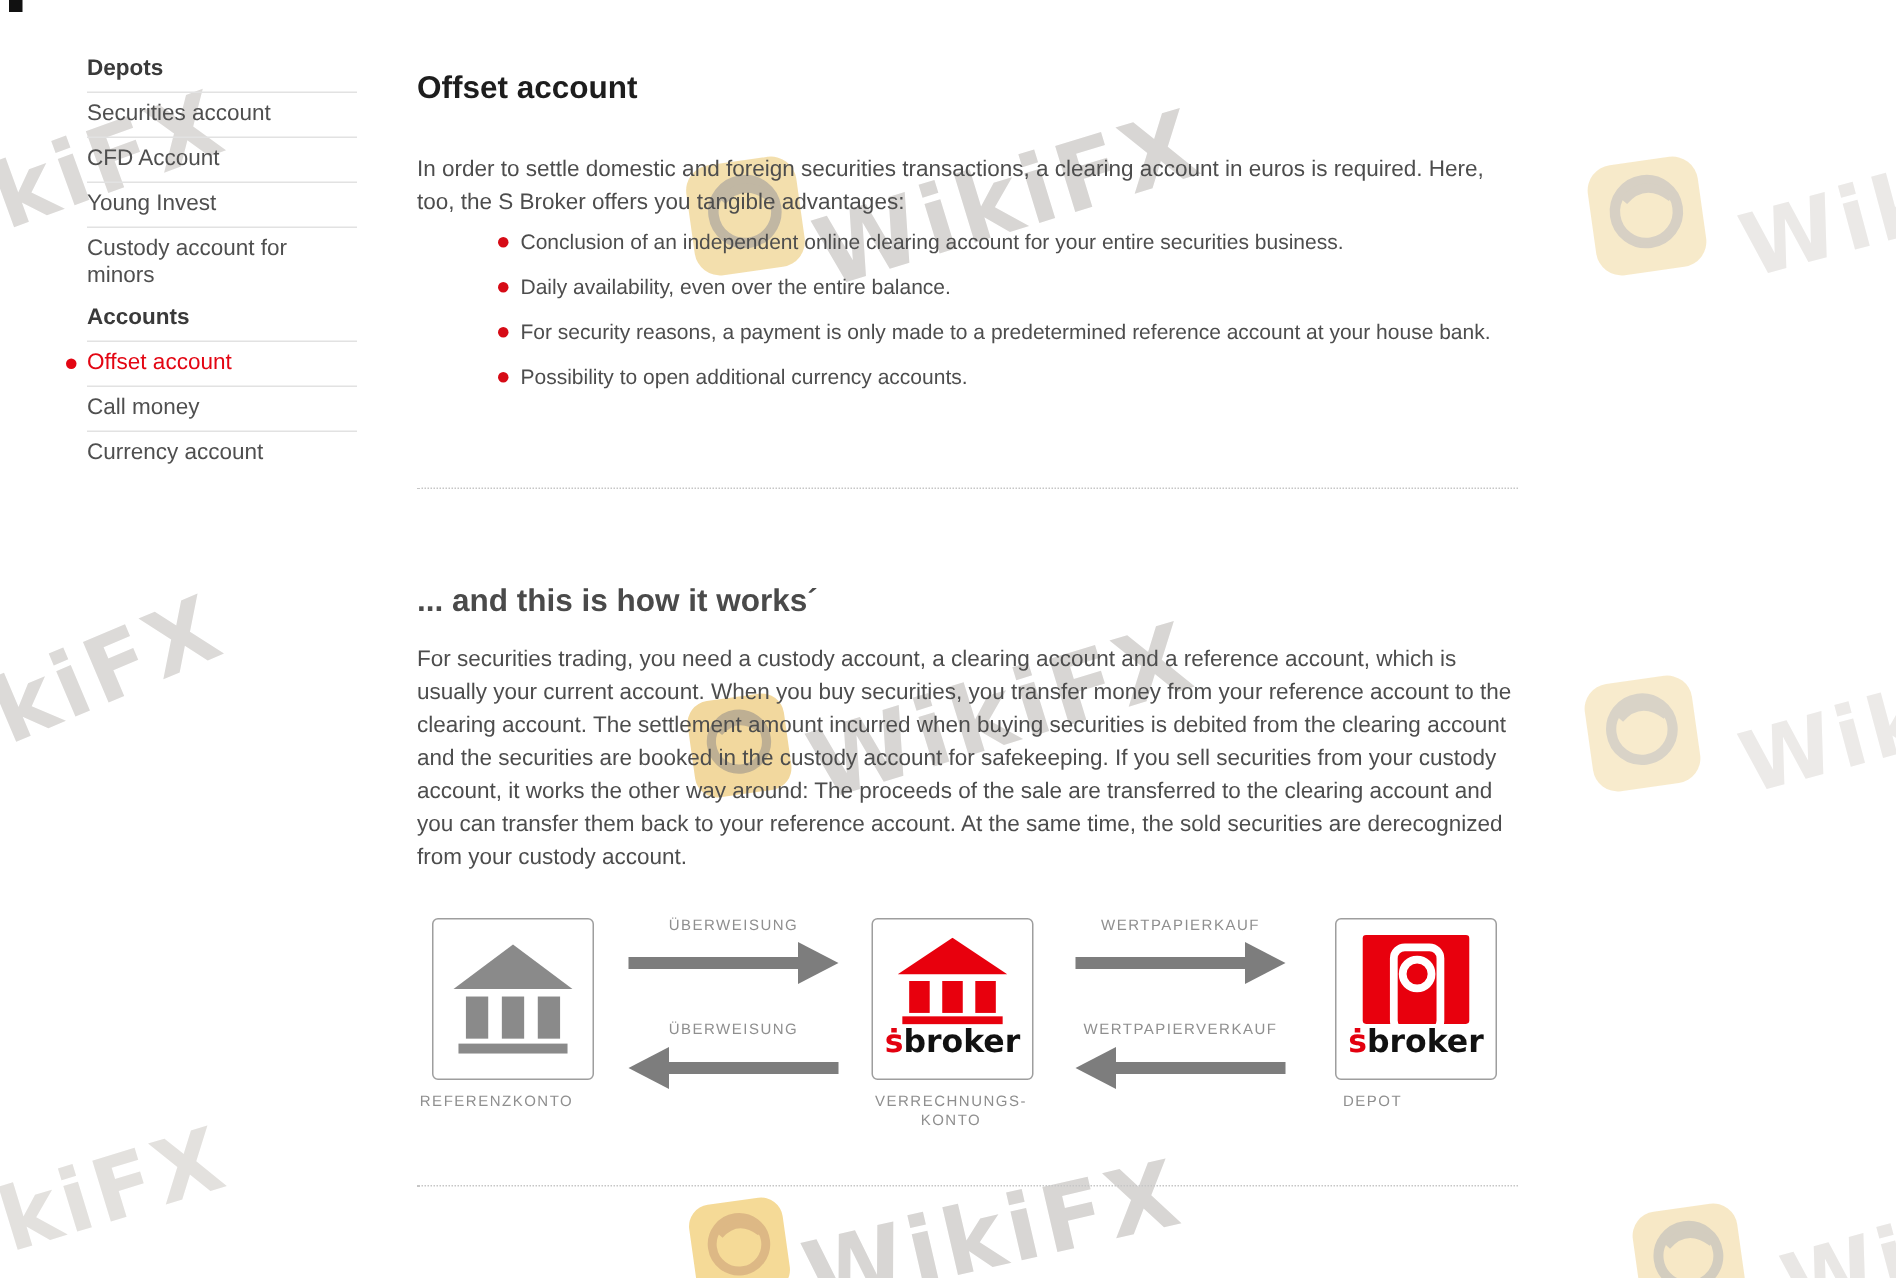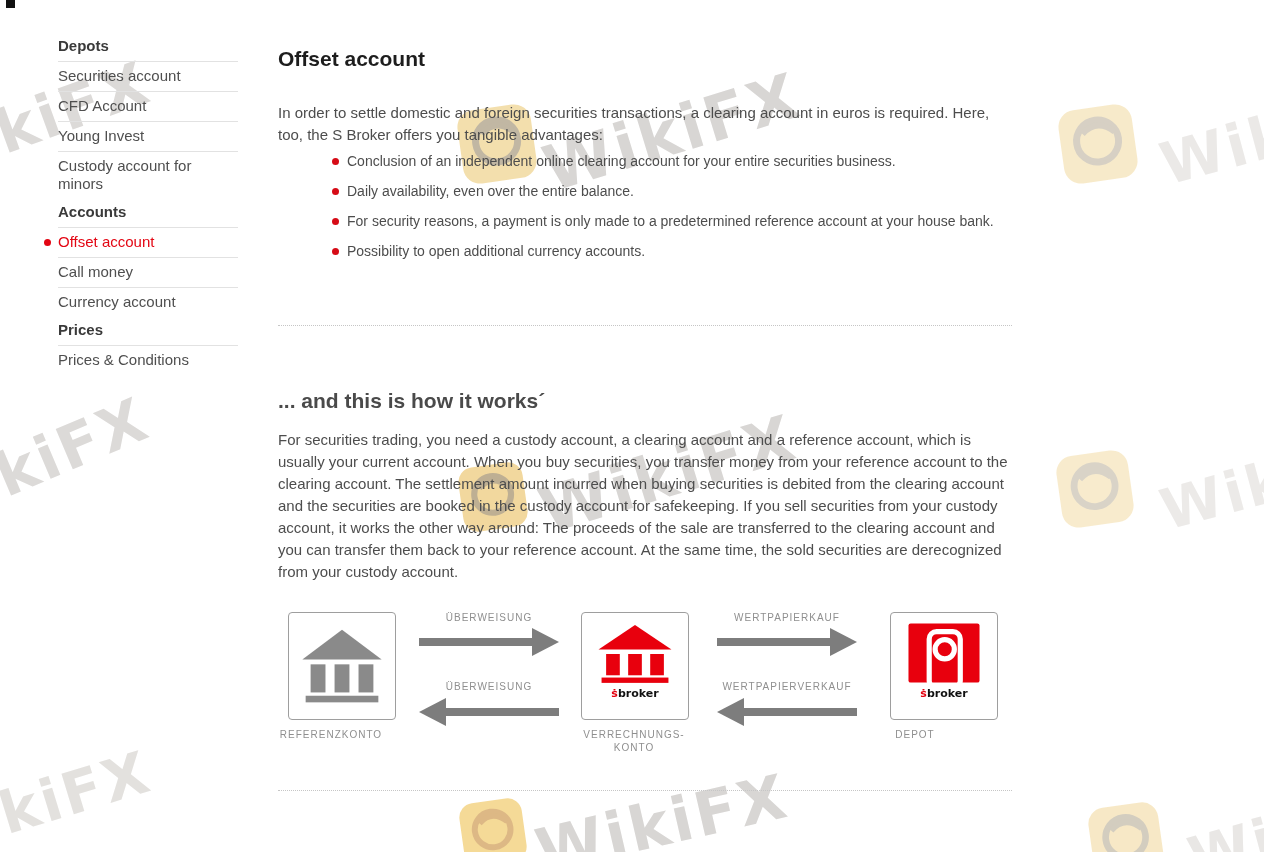--- a/index.html
+++ b/index.html
@@ -42,21 +42,21 @@
   .diagram{position:absolute;top:610px;left:0;width:734px;height:160px;}
   .dg-box{position:absolute;top:2px;width:106px;height:106px;background:#fff;border:1px solid #9e9e9e;
           border-radius:4px;display:flex;flex-direction:column;align-items:center;}
   .dg-box1{left:10px;}
   .dg-box2{left:303px;}
   .dg-box3{left:612px;}
   .dg-label{position:absolute;top:118px;font-size:10px;color:#8f8f8f;letter-spacing:1px;text-align:center;line-height:13px;}
   .lbl1{left:-20px;width:146px;}
   .lbl2{left:273px;width:166px;}
   .lbl3{left:554px;width:166px;}
-  .brand{font-size:11px;font-weight:800;color:#111;letter-spacing:0;line-height:18px;margin-top:2px;
+  .brand{font-size:21px;font-weight:800;color:#111;letter-spacing:0;line-height:18px;margin-top:2px;
          font-family:"DejaVu Sans",sans-serif;}
   .brand .s-mark{color:#e3000f;}
   .arrow-group{position:absolute;width:142px;}
   .ag1{left:140px;}
   .ag2{left:438px;}
   .arrow-label{position:absolute;width:142px;text-align:center;font-size:10px;color:#8f8f8f;letter-spacing:1px;}
   .al-top{top:2px;}
   .al-bottom{top:71px;}
   .arrow-svg{position:absolute;}
   .ar-top{top:17px;}
@@ -148,24 +148,20 @@
   </div>
   <div class="side-section">
     <div class="side-header">Accounts</div>
     <div class="side-item active">
       <span class="active-dot"></span>
       <span>Offset account</span>
     </div>
     <div class="side-item">Call money</div>
     <div class="side-item no-sep">Currency account</div>
   </div>
-  <div class="side-section">
-    <div class="side-header">Prices</div>
-    <div class="side-item no-sep">Prices &amp; Conditions</div>
-  </div>
 </nav>
 
 <main class="main">
   <h1 class="page-title">Offset account</h1>
 
   <p class="intro">In order to settle domestic and foreign securities transactions, a clearing account in euros is required. Here, too, the S Broker offers you tangible advantages:</p>
 
   <ul class="bullet-list">
     <li class="bullet-item">
       <span class="bullet-dot"></span>

